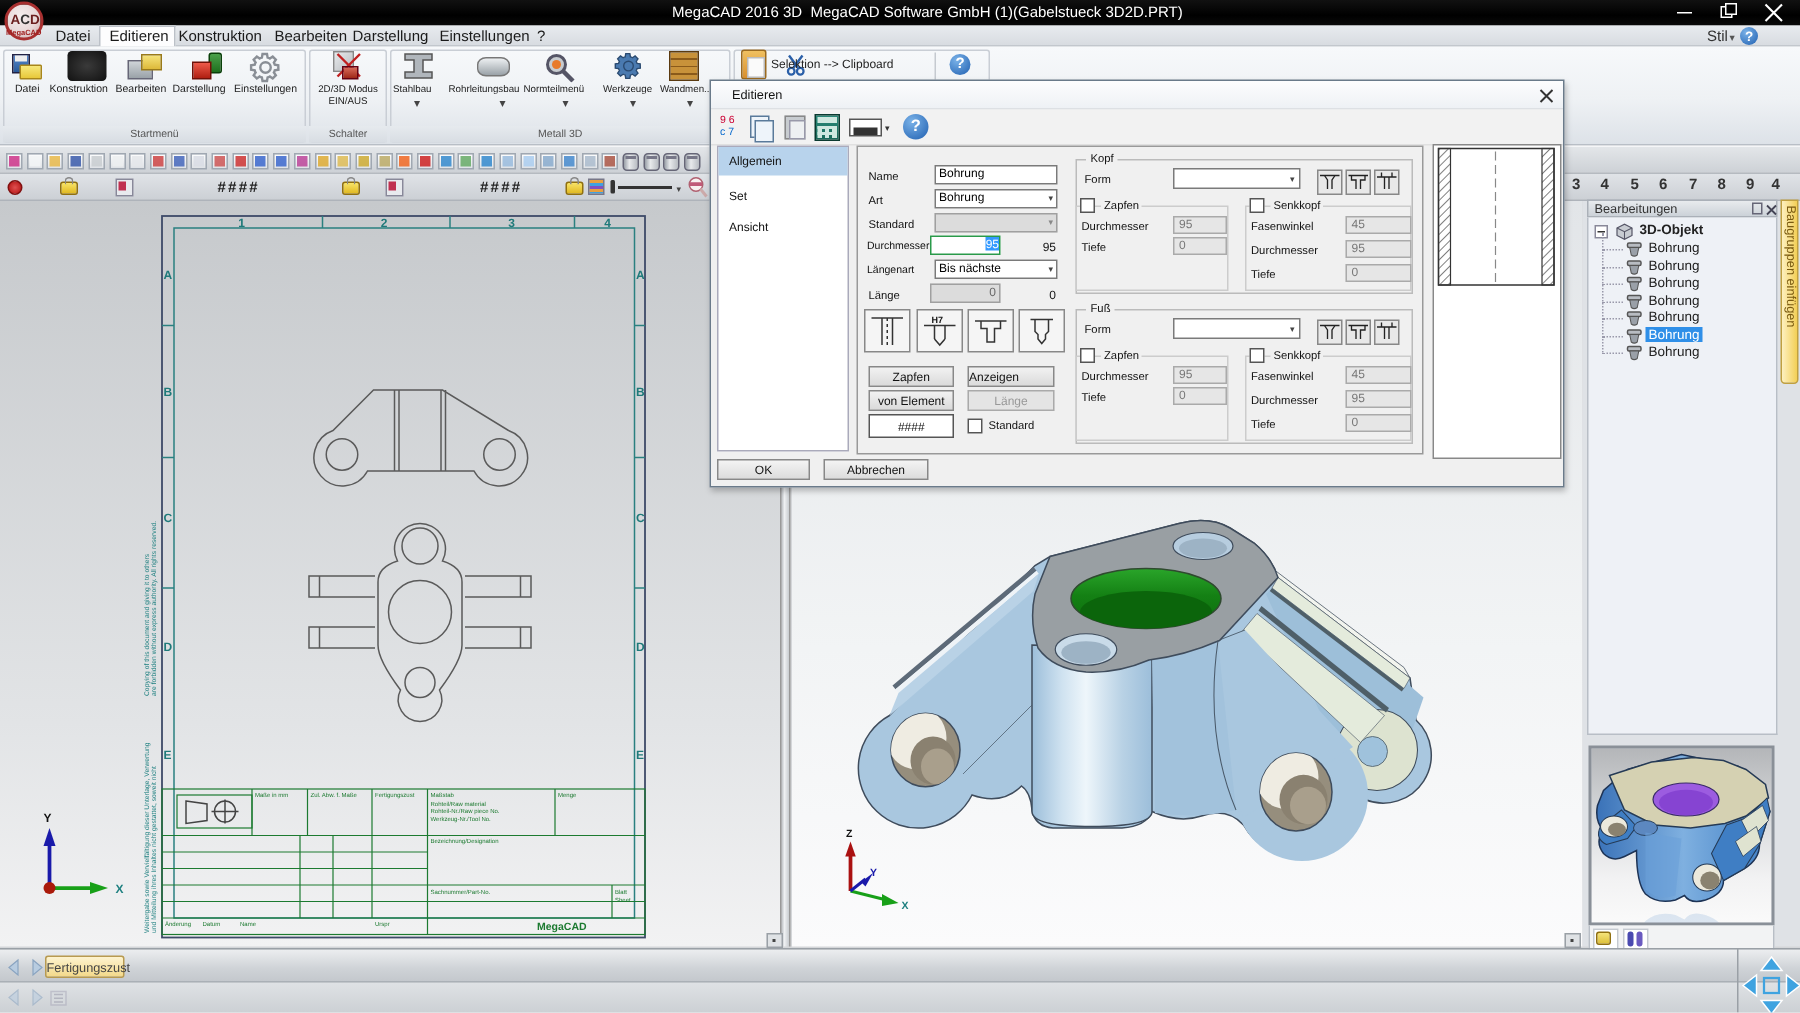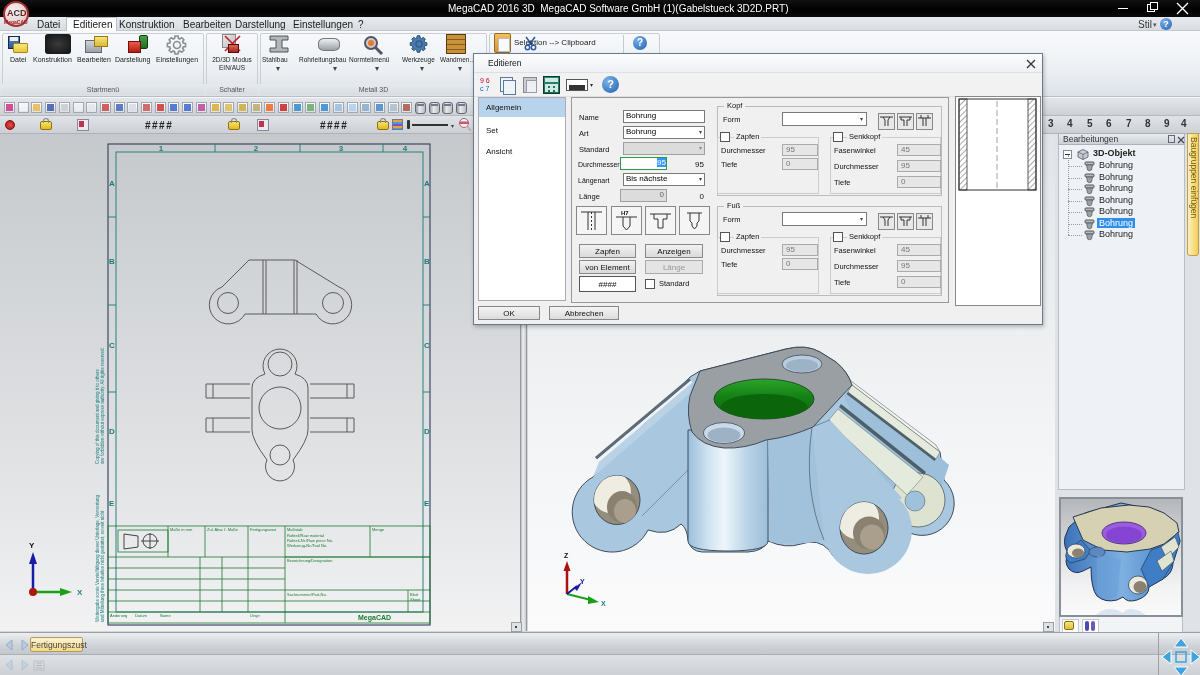--- a/index.html
+++ b/index.html
@@ -700,21 +700,21 @@
         </g>
       </svg>
     <svg class="abs" style="left:207px;top:154px" width="27" height="25">
         <g stroke="#333" fill="none">
           <line x1="6" y1="5" x2="21" y2="5"></line>
           <path d="M9 5 L9 13 L11 15 L11 18 L13.5 21 L16 18 L16 15 L18 13 L18 5"></path>
         </g>
       </svg>
 
     <div class="abs" style="left:105px;top:190px;width:57px;height:14px;background:linear-gradient(#f2f2f2,#dadada);border:1px solid #888;font-size:8px;text-align:center;line-height:13px;color:#111;">Zapfen</div>
-    <div class="abs" style="left:171px;top:190px;width:58px;height:14px;background:linear-gradient(#f2f2f2,#dadada);border:1px solid #888;font-size:8px;text-align:center;line-height:13px;color:#111;">Anzeigen</div>
+    <div class="abs" style="left:171px;top:190px;width:58px;height:14px;background:linear-gradient(#f2f2f2,#dadada);border:1px solid #888;font-size:8px;line-height:13px;color:#111;">Anzeigen</div>
     <div class="abs" style="left:105px;top:206px;width:57px;height:14px;background:linear-gradient(#f2f2f2,#dadada);border:1px solid #888;font-size:8px;text-align:center;line-height:13px;color:#111;">von Element</div>
     <div class="abs" style="left:171px;top:206px;width:58px;height:14px;background:#e4e4e4;border:1px solid #aaa;font-size:8px;text-align:center;line-height:13px;color:#999;">Länge</div>
     <div class="abs" style="left:105px;top:222px;width:57px;height:16px;background:#fff;border:1px solid #555;font-size:8px;text-align:center;line-height:16px;color:#111;">####</div>
     <div class="abs" style="left:171px;top:225px;width:10px;height:10px;background:#fff;border:1px solid #555;"></div>
     <div class="abs" style="left:185px;top:225px;font-size:7.5px;color:#111;">Standard</div>
 
     <div class="abs" style="left:243px;top:52px;width:225px;height:90px;border:1px solid #bbb;"></div>
     <div class="abs" style="left:250px;top:47px;font-size:7.5px;color:#111;background:#f0f0f0;padding:0 3px;">Kopf</div>
     <div class="abs" style="left:249px;top:61px;font-size:7.5px;color:#111;">Form</div>
     <div class="abs" style="left:308px;top:58px;width:85px;height:14px;background:#fff;border:1px solid #7a7a7a;">

